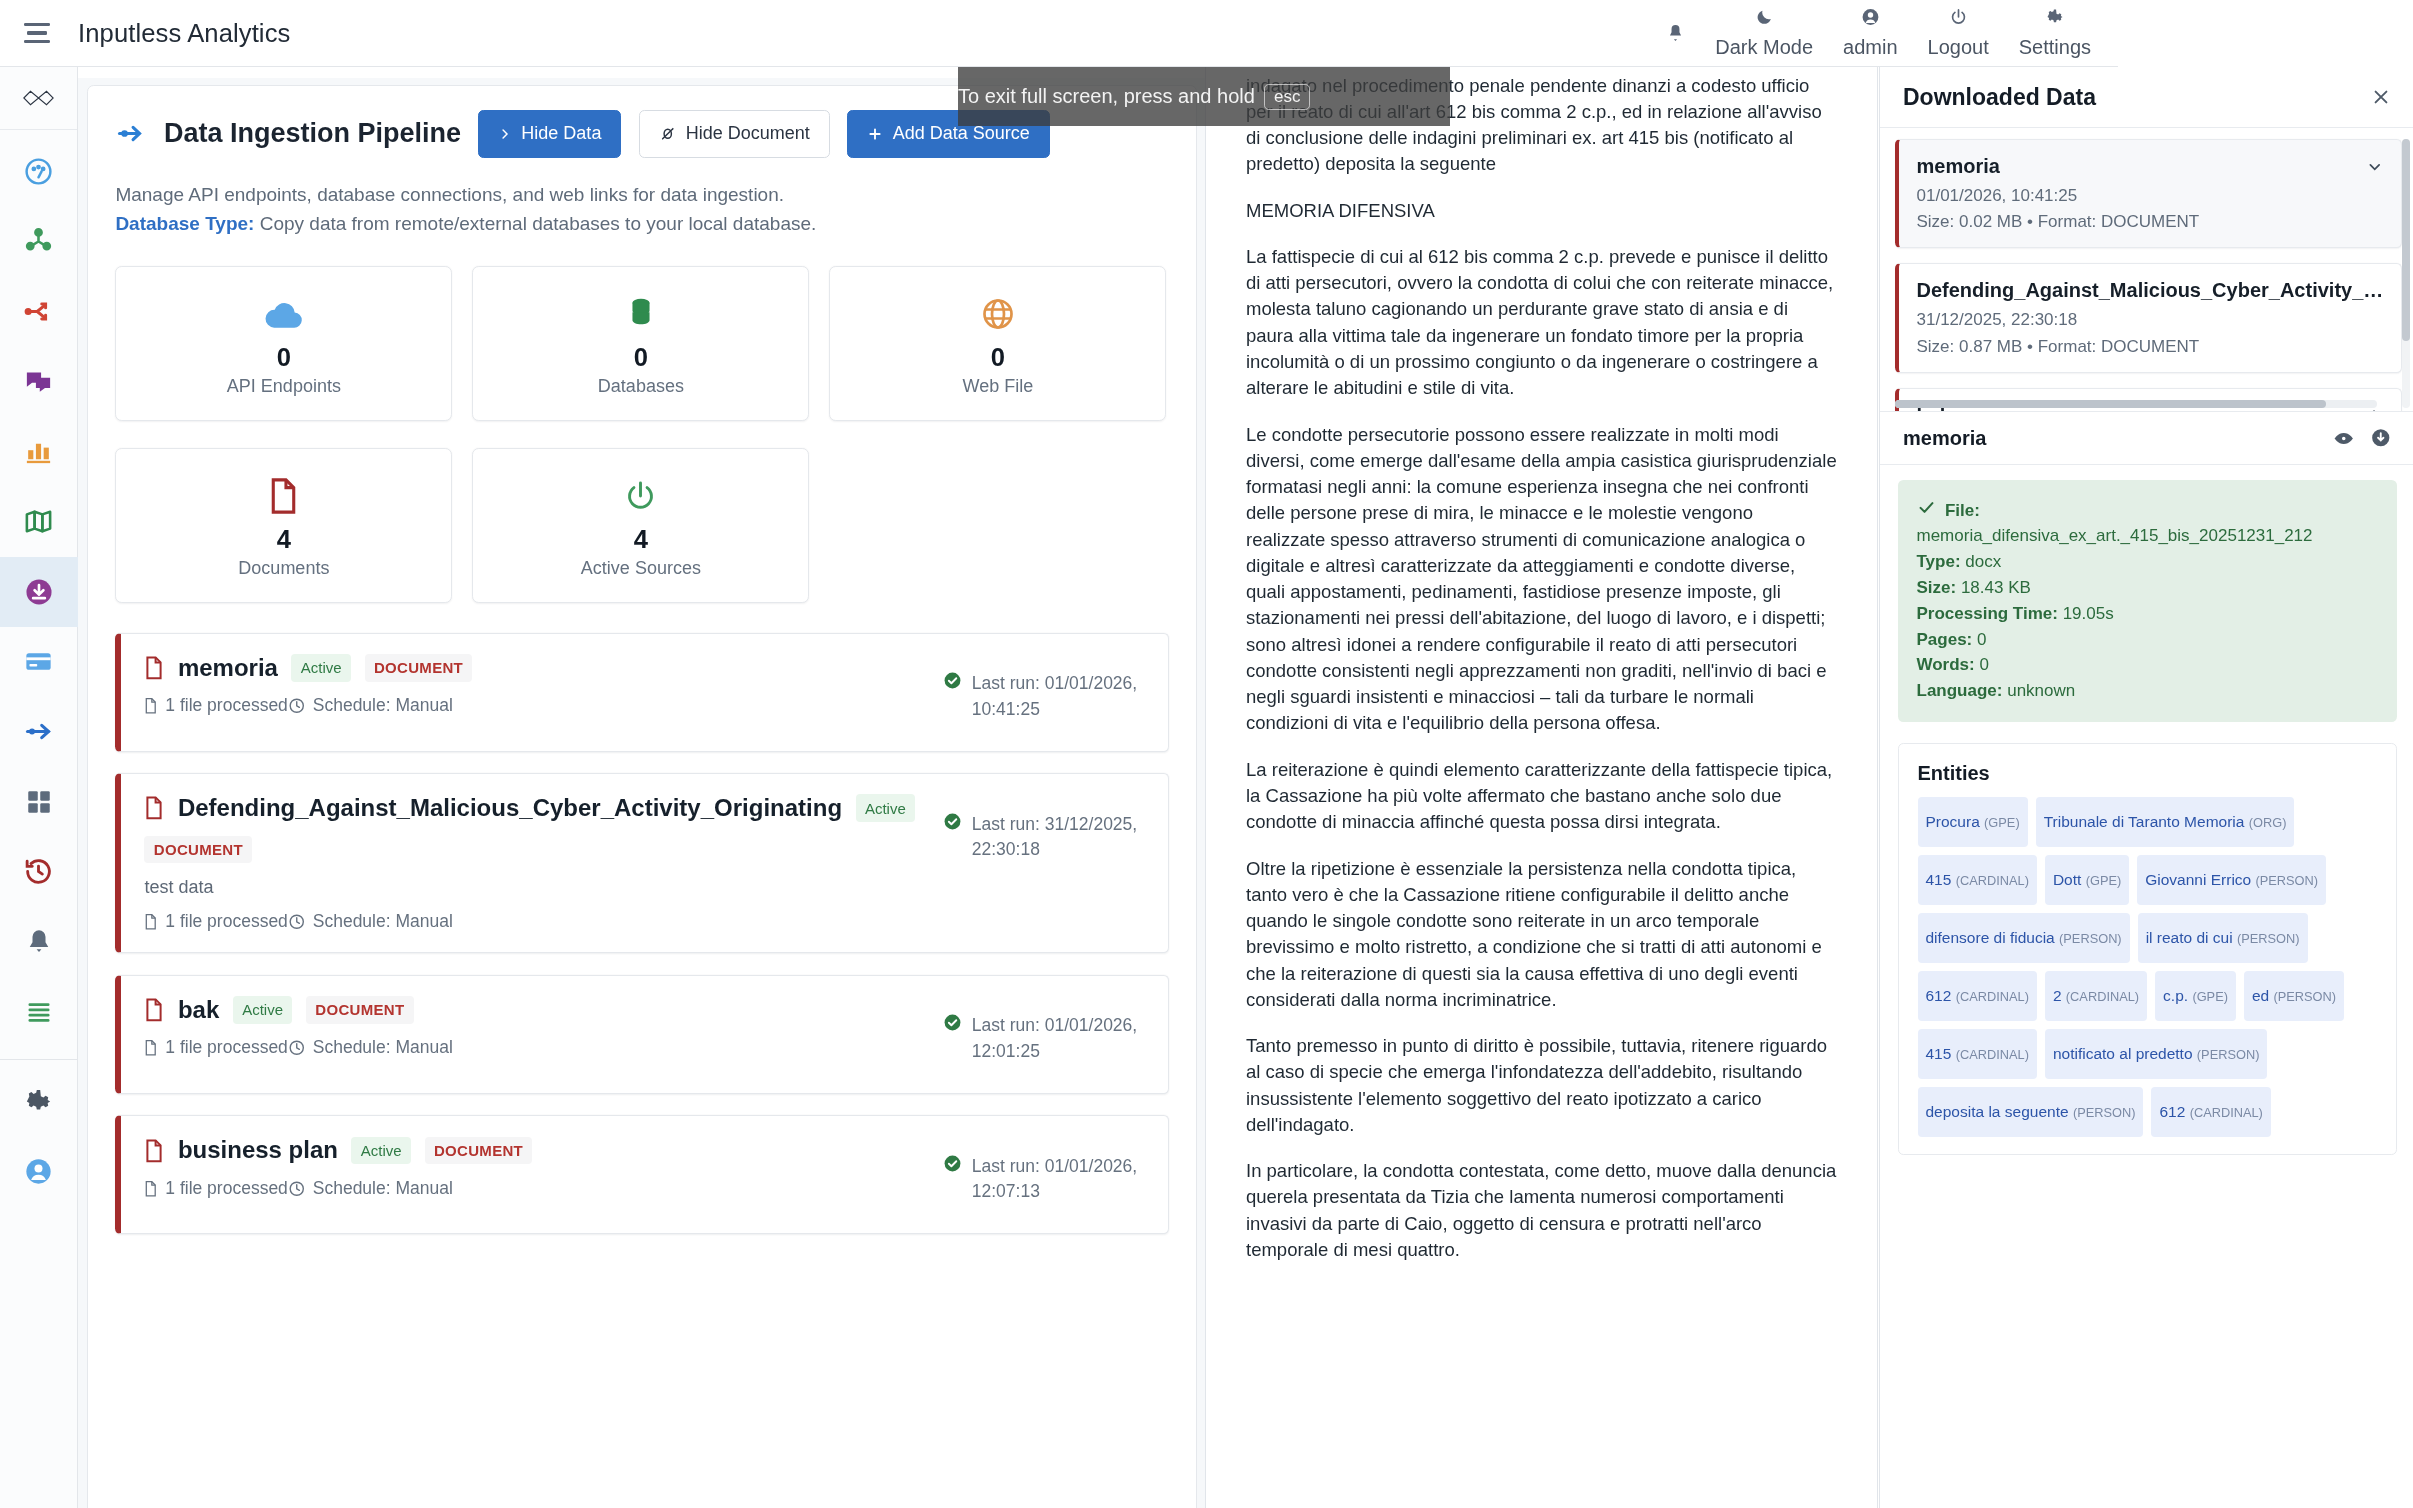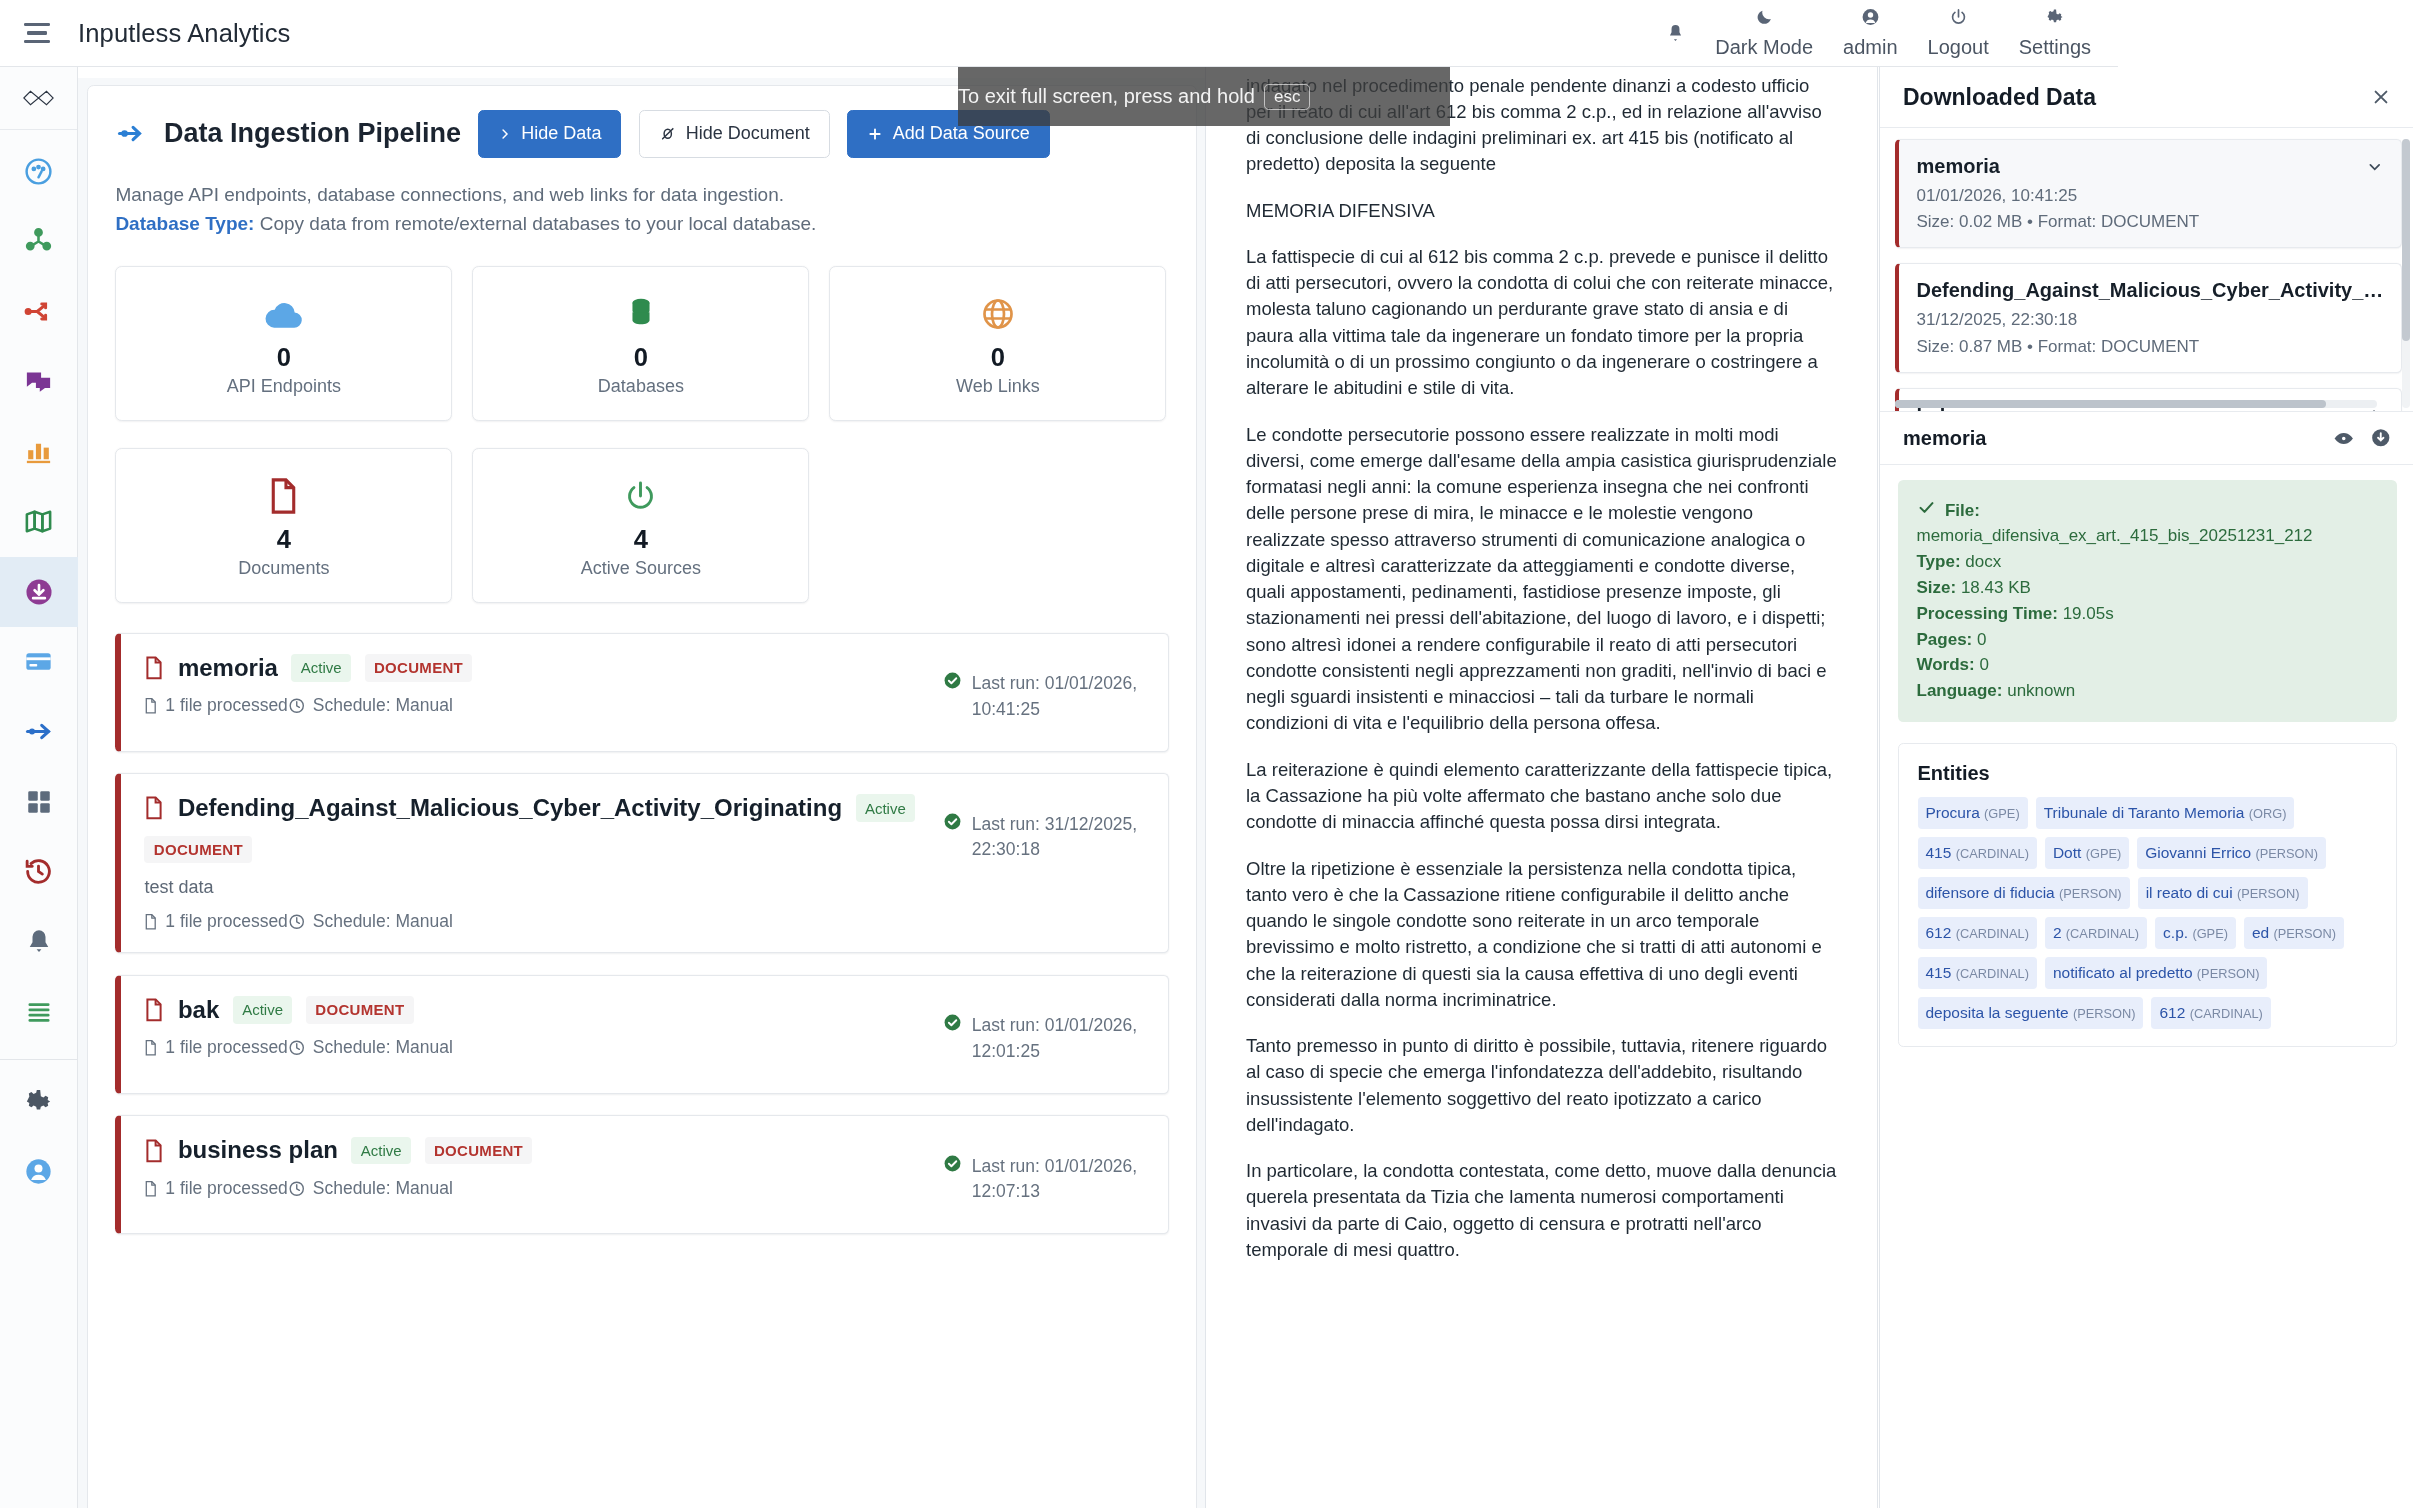--- a/index.html
+++ b/index.html
@@ -138,21 +138,21 @@
   .detail-wrap { padding: 15px 17.5px 0 17.5px; position: relative; height: 1044px; overflow: hidden; }
   .detail-box { background: #e3efe6; border-radius: 5.4px; padding: 17.5px 19px; }
   .detail-box .line { font-size: 17px; color: #2c6b3d; line-height: 1.52; }
   .detail-box .k { font-weight: 700; }
   .detail-first { display: flex; gap: 9.4px; }
   .fname { word-break: break-all; white-space: nowrap; overflow: hidden; }
   .ent-box { margin-top: 21.5px; background: #fff; border: 0.7px solid #e7eaee; border-radius: 5.4px;
     padding: 17.5px 19px; }
   .ent-title { font-size: 20px; font-weight: 700; color: #141c26; margin-bottom: 12px; }
   .chips { display: flex; flex-wrap: wrap; gap: 8px; }
-  .chip { background: #e8eefb; color: #2c54a8; border-radius: 4px; padding: 7px 8px; font-size: 15.5px;
+  .chip { background: #e8eefb; color: #2c54a8; border-radius: 4px; padding: 16px 8px; font-size: 15.5px;
     white-space: nowrap; cursor: pointer; }
   .chip small { color: #7b8aa5; font-size: 12.8px; }
 
   
   .toast {
     position: absolute; left: 958px; top: 67px; width: 492px; height: 59px;
     background: rgba(60,60,60,.78); color: rgba(255,255,255,.92);
     display: flex; align-items: center; gap: 9.4px;
     font-size: 20px; z-index: 60; pointer-events: none;
   }
@@ -432,21 +432,21 @@
       </div>
       <div class="stat">
         <div class="stat-ico">
           <svg width="36" height="36" viewBox="0 0 24 24" fill="none" stroke="#e09449" stroke-width="1.8">
               <circle cx="12" cy="12" r="9"></circle>
               <ellipse cx="12" cy="12" rx="4" ry="9"></ellipse>
               <path d="M3.4 9h17.2M3.4 15h17.2"></path>
             </svg>
         </div>
         <div class="stat-num">0</div>
-        <div class="stat-lbl">Web Links</div>
+        <div class="stat-lbl">Web File</div>
       </div>
     </div>
 
     <div class="stats">
       <div class="stat">
         <div class="stat-ico">
           <svg width="31" height="38" viewBox="0 0 20 24" fill="none" stroke="#a32c2c" stroke-width="2">
               <path d="M3.4 1.6h8.2L16.6 6.6v15.8H3.4z"></path>
               <path d="M11.6 1.6v5h5"></path>
             </svg>

